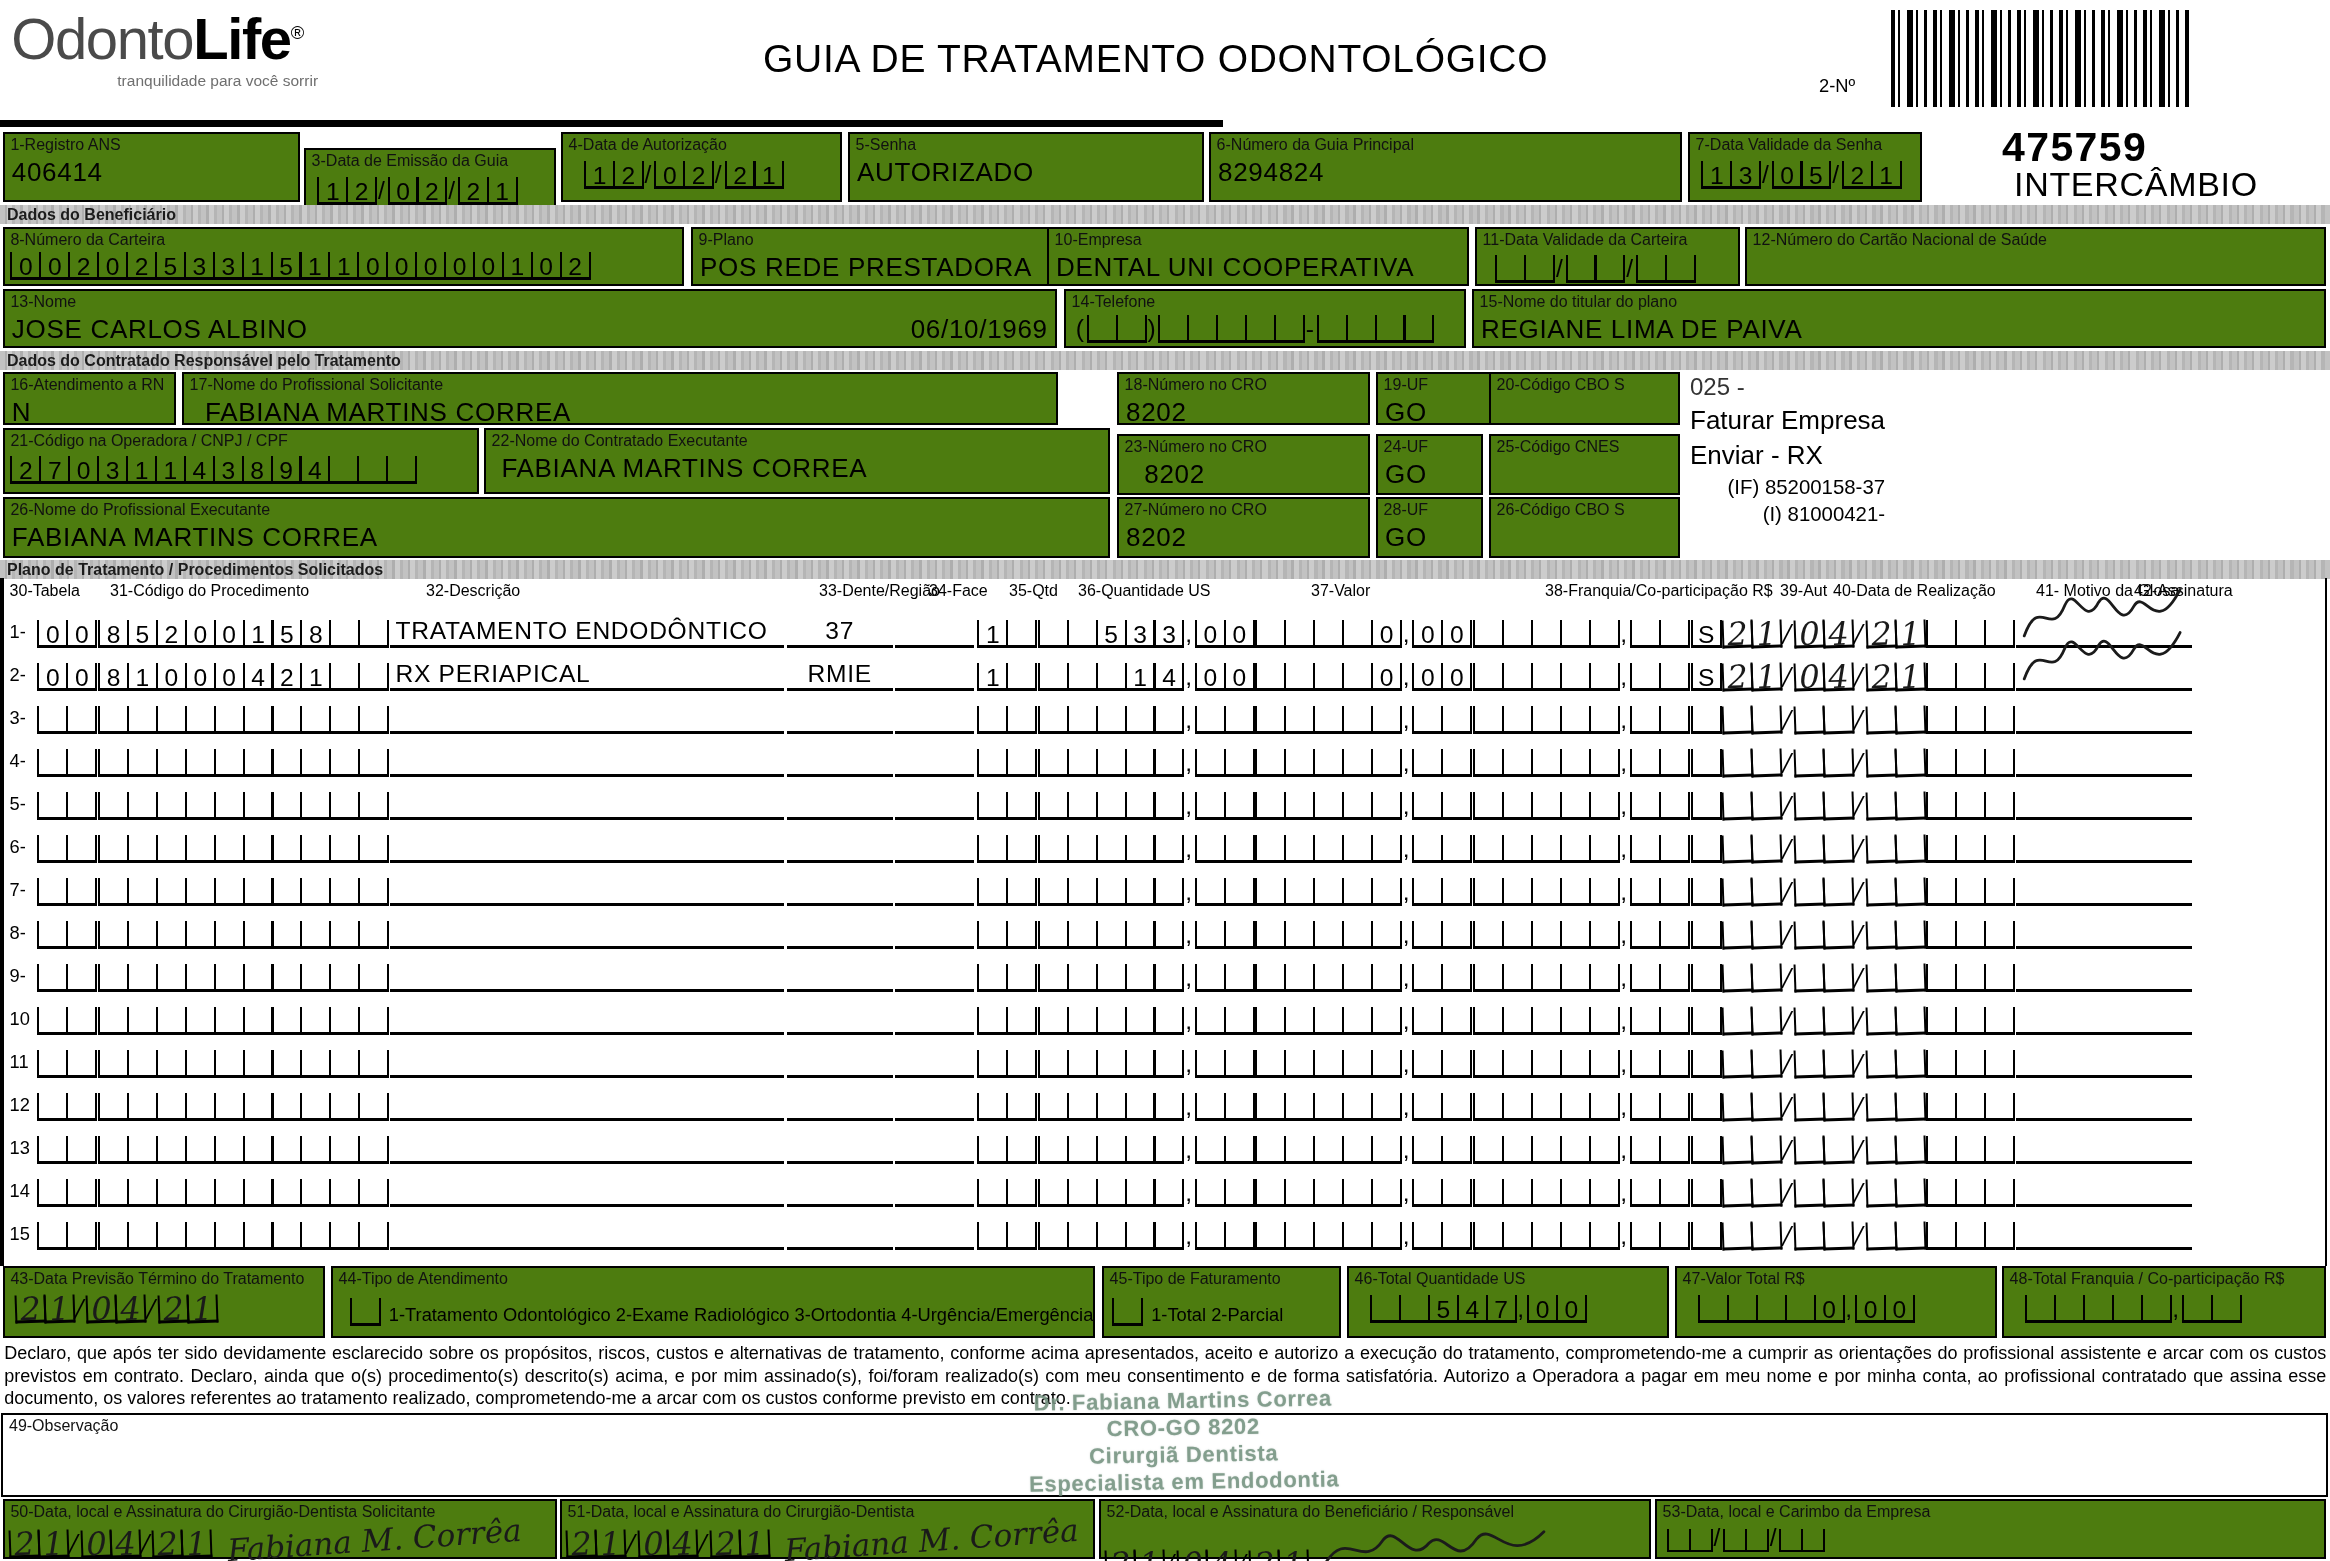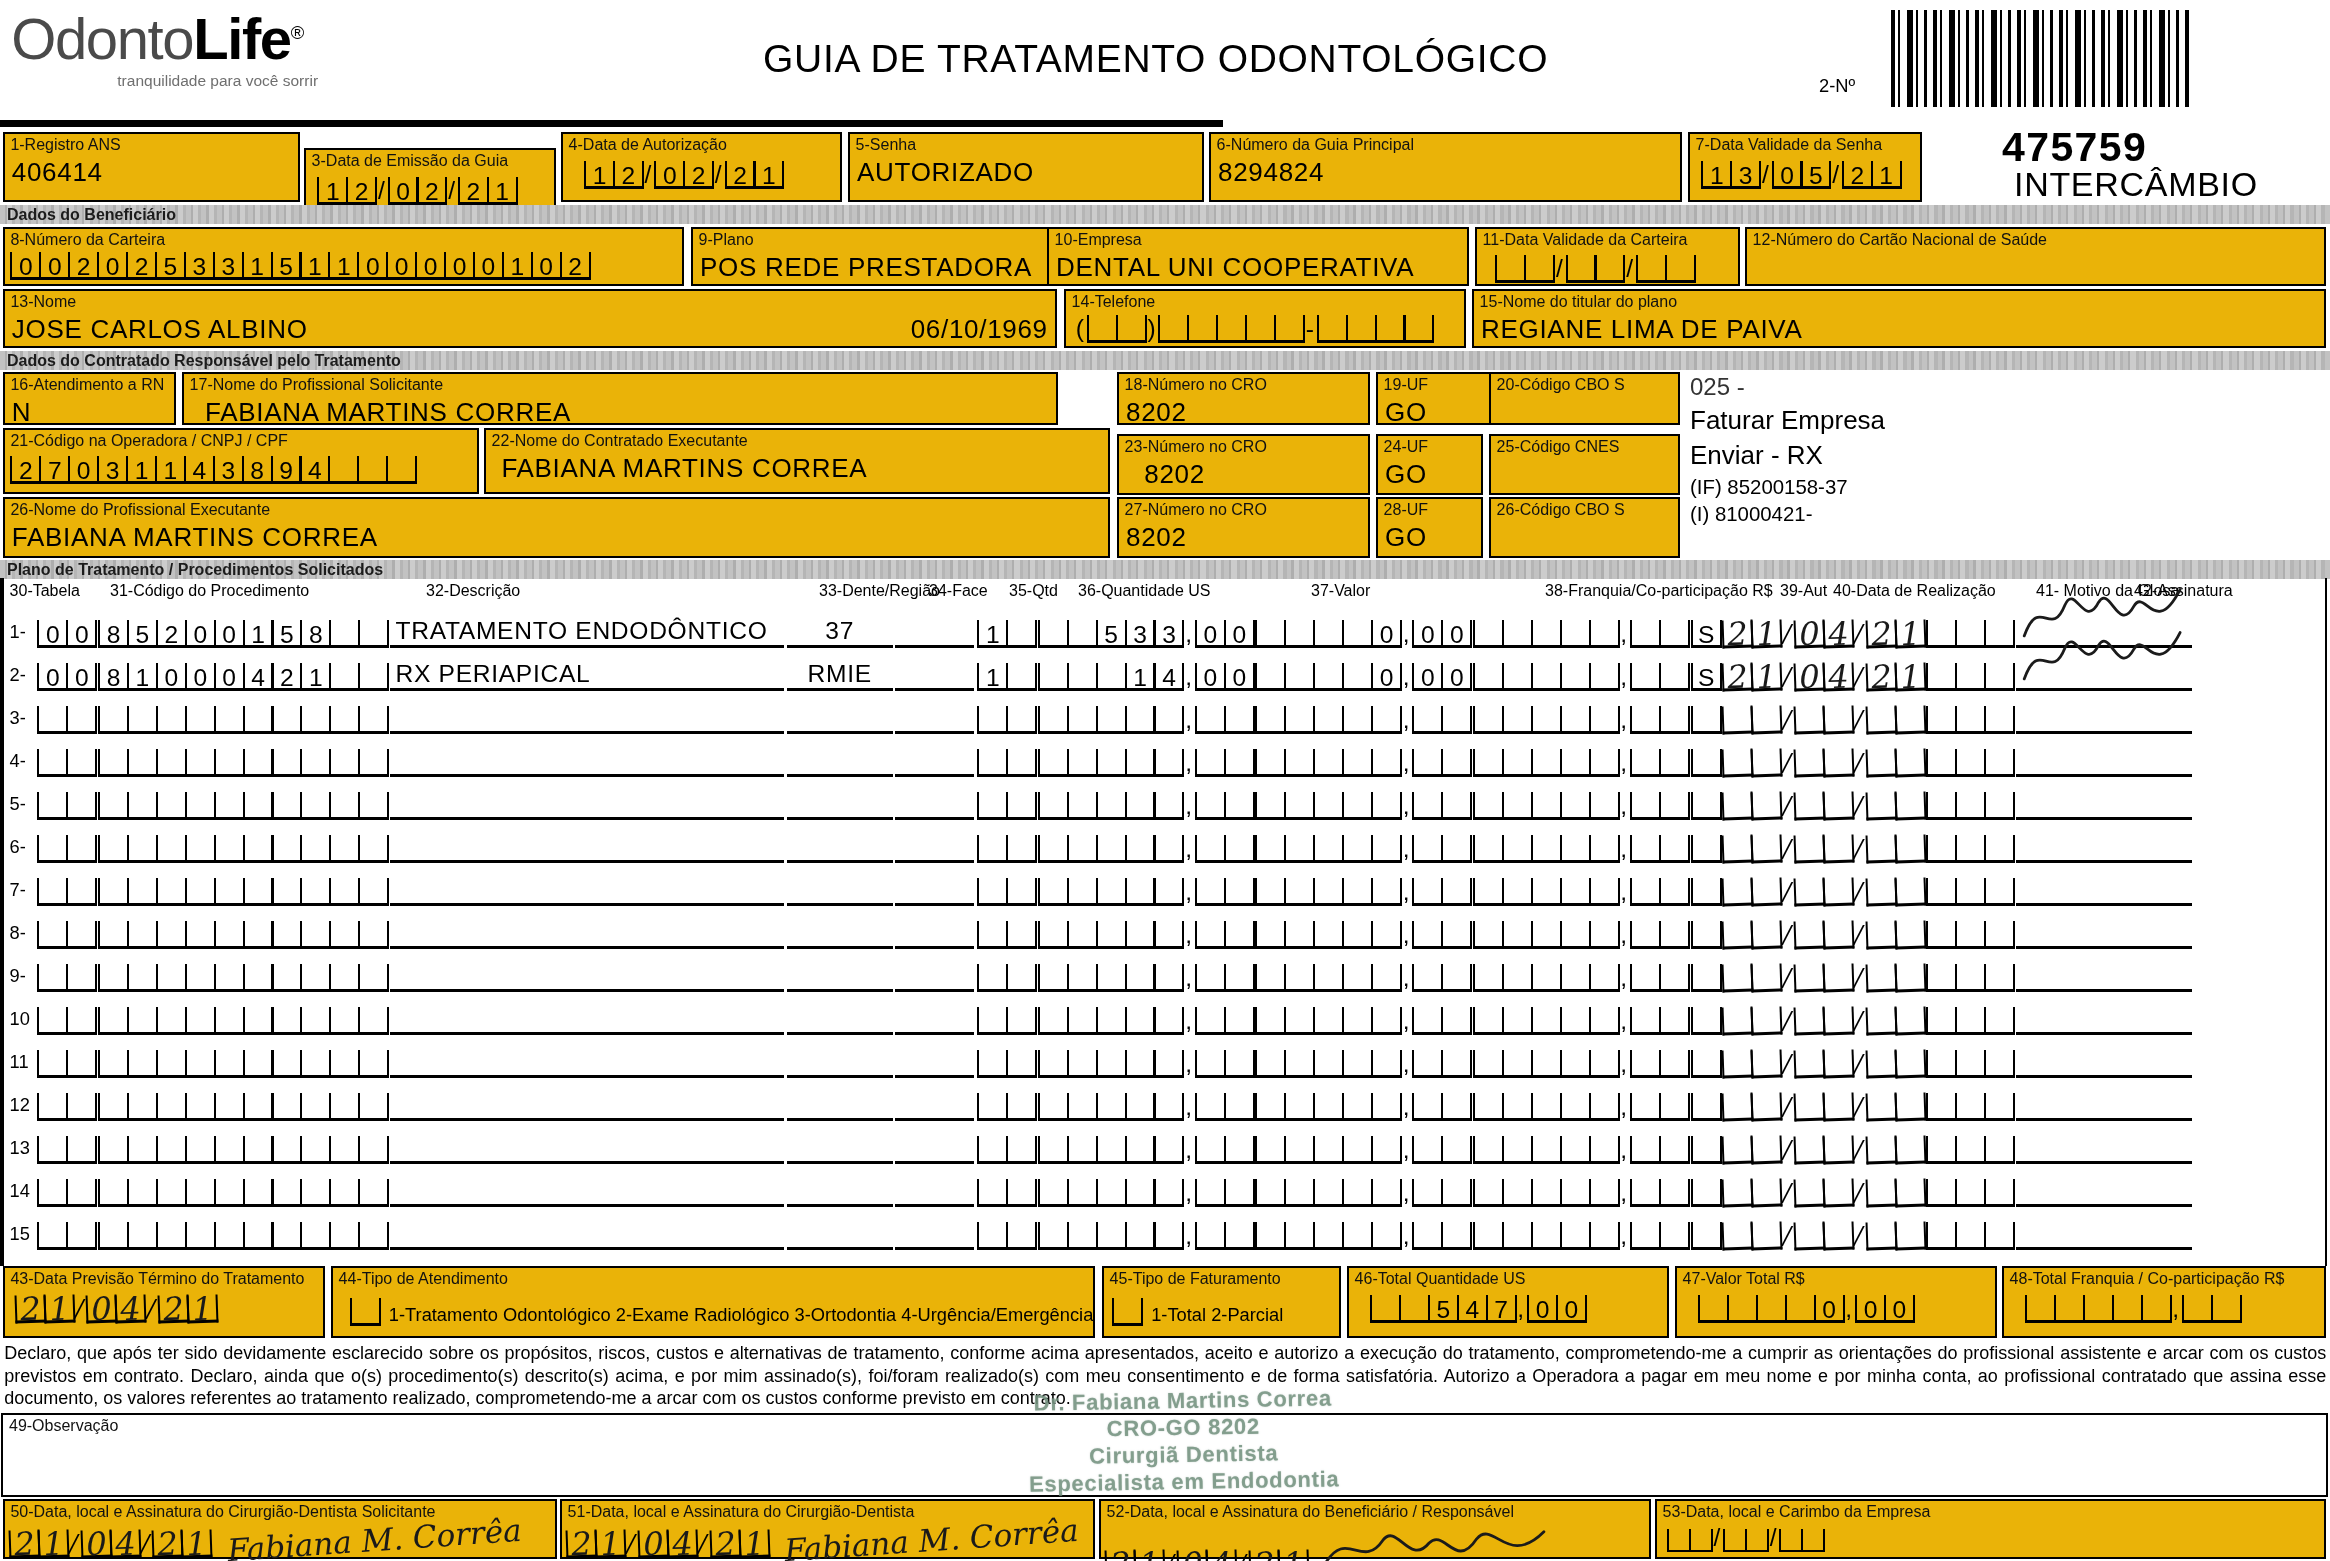--- a/index.html
+++ b/index.html
@@ -1,18 +1,18 @@
 <!DOCTYPE html>
 <html style="font-size:11.3px"><head>
 <meta charset="utf-8">
 <style>
   html,body{margin:0;padding:0;background:#fff;}
   #page{position:relative;width:2330px;height:1561px;background:#fff;
         font-family:"Liberation Sans",sans-serif;color:#000;overflow:hidden;}
-  .box{position:absolute;border:2.1px solid #000;background:#eab308;box-sizing:border-box;}
+  .box{position:absolute;border:2.1px solid #000;background:#4d7c0f;box-sizing:border-box;}
   .lbl{font-size:16px;padding:2.1px 5.6px 0;white-space:nowrap;color:#111;}
   .val{font-size:26px;padding:2.8px 7px 0;white-space:nowrap;letter-spacing:0.7px;}
   .band{position:absolute;left:0;width:2330px;height:19px;
         background:repeating-linear-gradient(90deg,#c2c2c2 0 4.9px,#aeaeae 4.9px 7px,#cccccc 7px 12px,#b5b5b5 12px 15.5px);
         font-size:16px;font-weight:bold;color:#1c1c1c;padding:0.7px 0 0 7px;box-sizing:border-box;}
   
   .comb{display:inline-flex;align-items:flex-end;white-space:nowrap;}
   .cc{display:inline-block;width:31px;height:28px;border-left:2.1px solid #000;border-right:2.1px solid #000;
       border-bottom:3.5px solid #000;margin-right:-2.1px;text-align:center;font-size:24.6px;line-height:29.6px;
       box-sizing:border-box;}
@@ -36,21 +36,21 @@
   #barcode{position:absolute;left:1891px;top:9.9px;width:298px;height:97px;
     background:
       repeating-linear-gradient(90deg,#000 0 4.2px,#fff 4.2px 7px,#000 7px 9.1px,#fff 9.1px 16px,
         #000 16px 22px,#fff 22px 24.6px,#000 24.6px 27px,#fff 27px 33px,#000 33px 36px,#fff 36px 42px);}
   #guide-number{position:absolute;left:2002px;top:124px;font-size:41px;font-weight:600;letter-spacing:1.4px;}
   #guide-region{position:absolute;left:2014px;top:165px;font-size:34px;letter-spacing:0.7px;}
   
   #routing{position:absolute;left:1690px;top:371px;line-height:1.35;}
   #routing .r0{font-size:24px;color:#333;}
   #routing .r1,#routing .r2{font-size:26px;}
-  #routing .r3,#routing .r4{font-size:20.4px;}
+  #routing .r3,#routing .r4{font-size:20.4px;text-align:right;}
   
   #ptable{position:absolute;left:0;top:578px;width:2327px;height:688px;border-left:4.9px solid #000;
           border-right:2.8px solid #000;box-sizing:border-box;}
   .thead{position:relative;height:27px;}
   .thead span{position:absolute;top:4.2px;font-size:16px;white-space:nowrap;}
   .trow{display:flex;align-items:flex-end;height:43px;padding-left:5.6px;column-gap:2.8px;}
   .c-num{width:25px;font-size:18.3px;line-height:32px;}
   .uline{border-bottom:3.5px solid #000;height:32px;display:flex;align-items:flex-end;
          font-size:24.6px;letter-spacing:0.7px;box-sizing:border-box;padding:0 5.6px;white-space:nowrap;}
   .c-desc{width:394px;}

